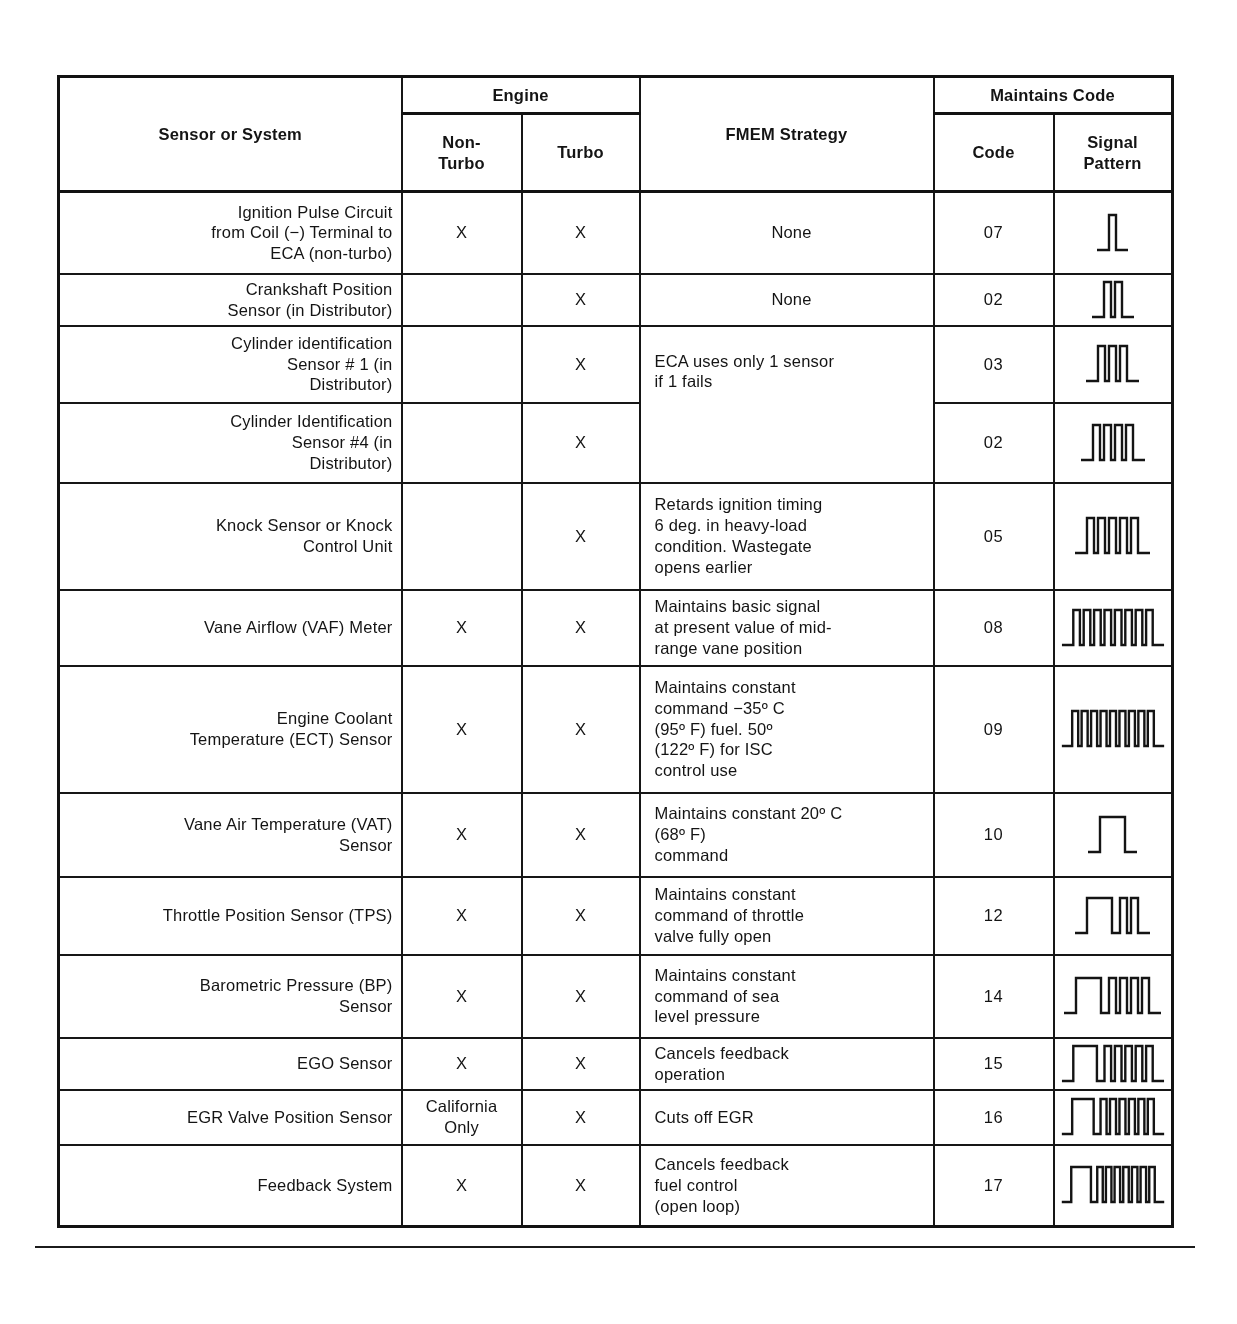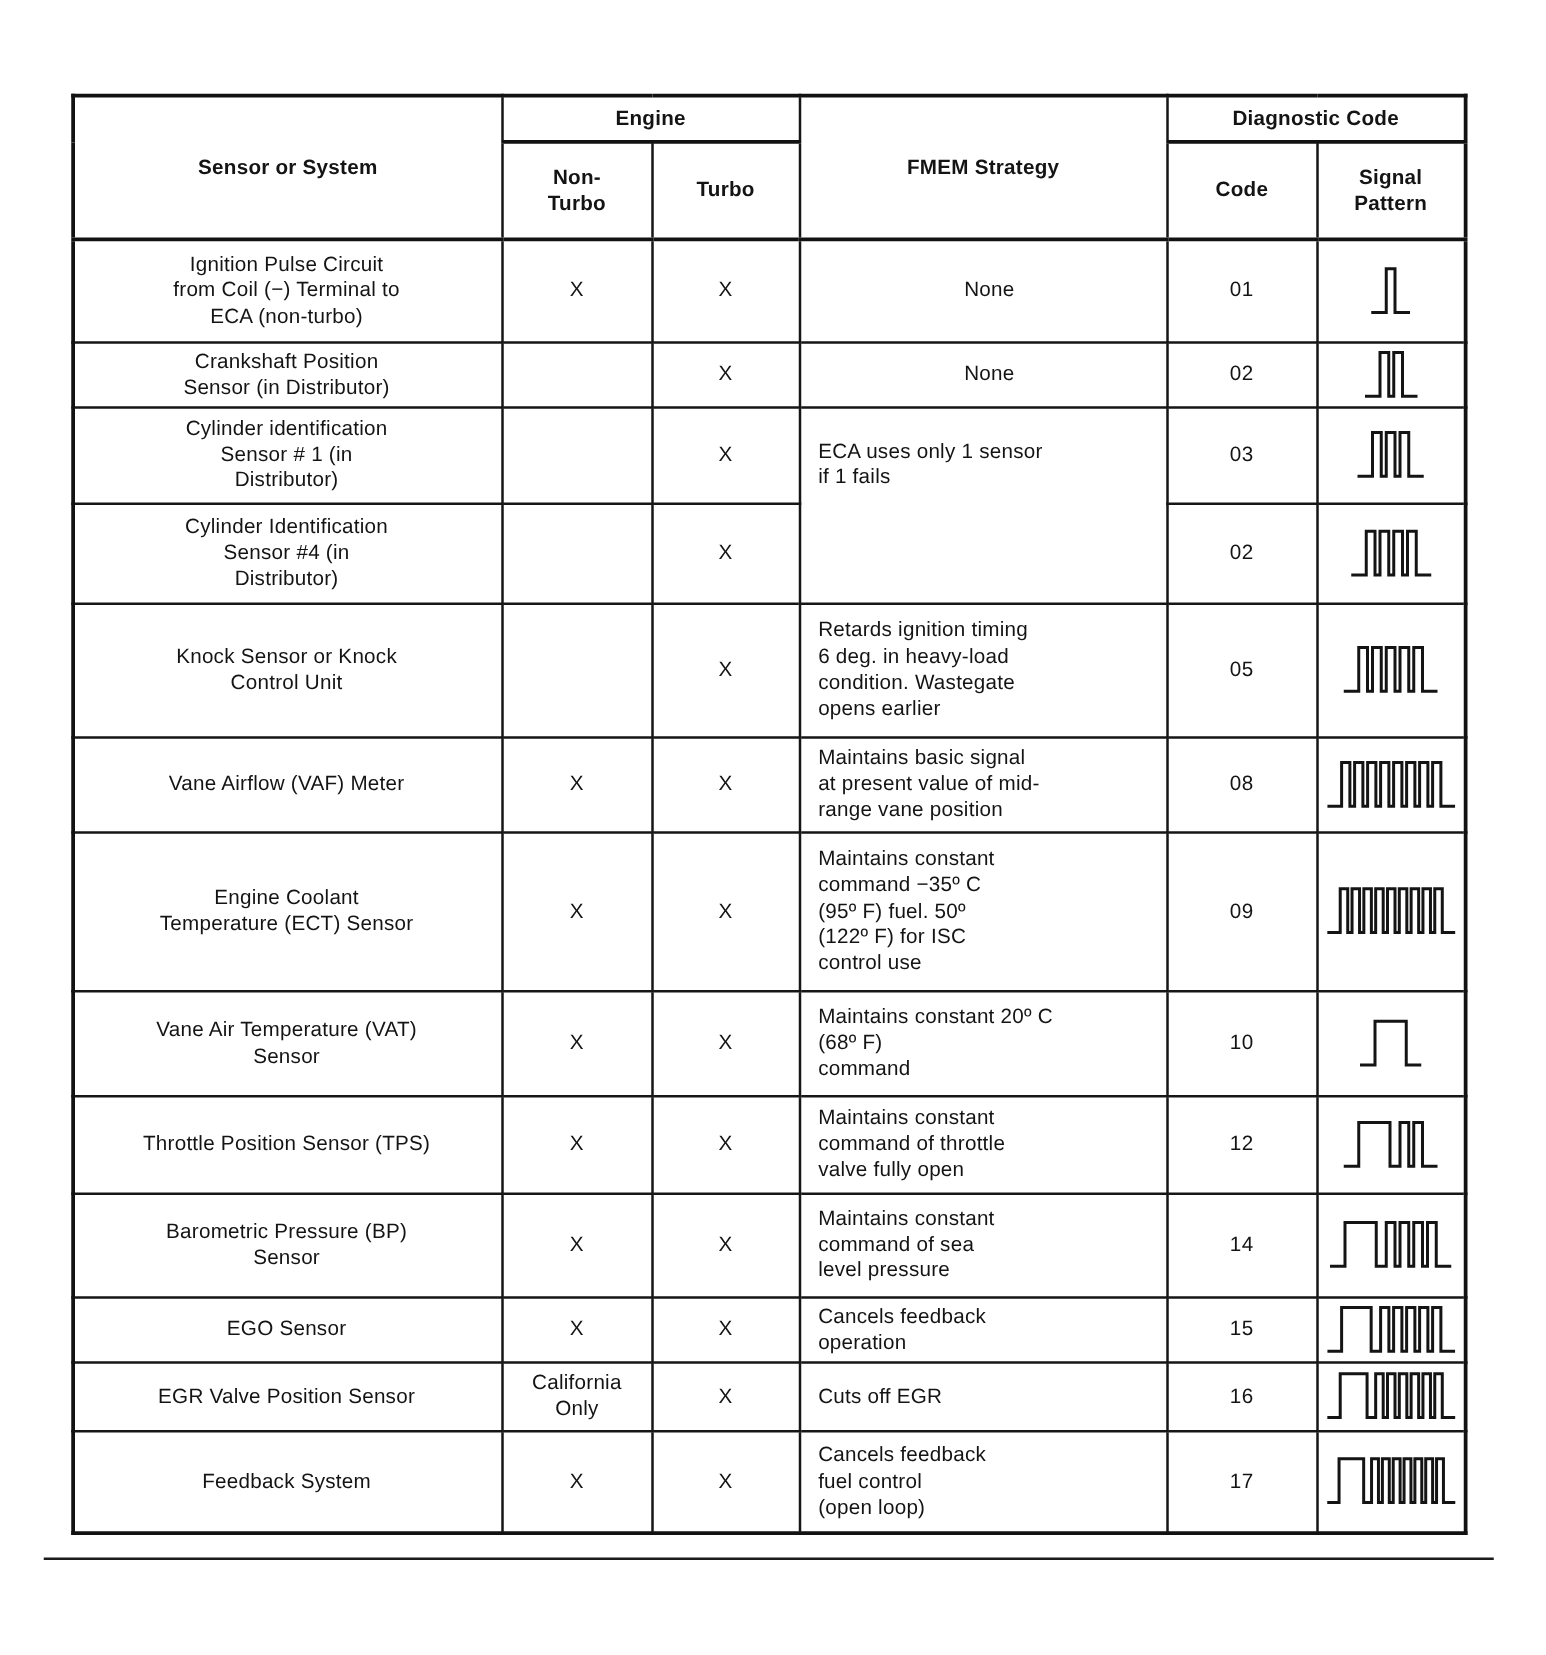--- a/index.html
+++ b/index.html
@@ -17,21 +17,21 @@
     border:2px solid #161616;
     white-space:pre-line;
     padding:4px 6px;
     vertical-align:middle;
     font-size:16.5px;line-height:1.26;letter-spacing:.2px;
     overflow:hidden;
   }
   .doc-table thead th{border-bottom:3px solid #121212;}
   .h-big{font-size:22px;font-weight:bold;text-align:center;letter-spacing:.3px;margin-top:18px;}
   .h-sub{font-size:19px;font-weight:bold;text-align:center;line-height:1.15;}
-  td.sensor{text-align:center;padding-right:8px;}
+  td.sensor{text-align:right;padding-right:8px;}
   td.center{text-align:center;}
   td.fmem{text-align:left;padding-left:14px;padding-right:10px;}
   td.fmem.center{text-align:center;padding-left:20px;}
   td.top{vertical-align:top;padding-top:24px;}
   td.code{letter-spacing:.6px;}
   td.sig{padding:2px 6px;}
   td.sig svg{display:block;margin:0 auto;}
   .bottom-rule{
     position:absolute;left:35px;top:1246px;width:1160px;height:2px;
     background:#1b1b1b;
@@ -47,40 +47,40 @@
     <col style="width:118px">
     <col style="width:294px">
     <col style="width:120px">
     <col style="width:118px">
   </colgroup>
   <thead>
     <tr style="height:37px">
       <th rowspan="2" class="h-big">Sensor or System</th>
       <th colspan="2" class="h-big">Engine</th>
       <th rowspan="2" class="h-big">FMEM Strategy</th>
-      <th colspan="2" class="h-big">Diagnostic Code</th>
+      <th colspan="2" class="h-big">Maintains Code</th>
     </tr>
     <tr style="height:78px">
       <th class="h-sub">Non-
 Turbo</th>
       <th class="h-sub">Turbo</th>
       <th class="h-sub">Code</th>
       <th class="h-sub">Signal
 Pattern</th>
     </tr>
   </thead>
   <tbody>
       <tr style="height: 82px;">
         <td class="sensor">Ignition Pulse Circuit
 from Coil (−) Terminal to
 ECA (non-turbo)</td>
         <td class="center">X</td>
         <td class="center">X</td>
         <td class="fmem center">None</td>
-        <td class="center code">01</td>
+        <td class="center code">07</td>
         <td class="center sig"><svg viewBox="0 0 33 46" width="33" height="46" preserveAspectRatio="none">
             <path d="M1 40 H13 V5 H20 V40 H32" fill="none" stroke="#141414" stroke-width="2.4" vector-effect="non-scaling-stroke"></path>
           </svg></td>
       </tr>
       <tr style="height: 45px;">
         <td class="sensor">Crankshaft Position
 Sensor (in Distributor)</td>
         <td class="center"></td>
         <td class="center">X</td>
         <td class="fmem center">None</td>

